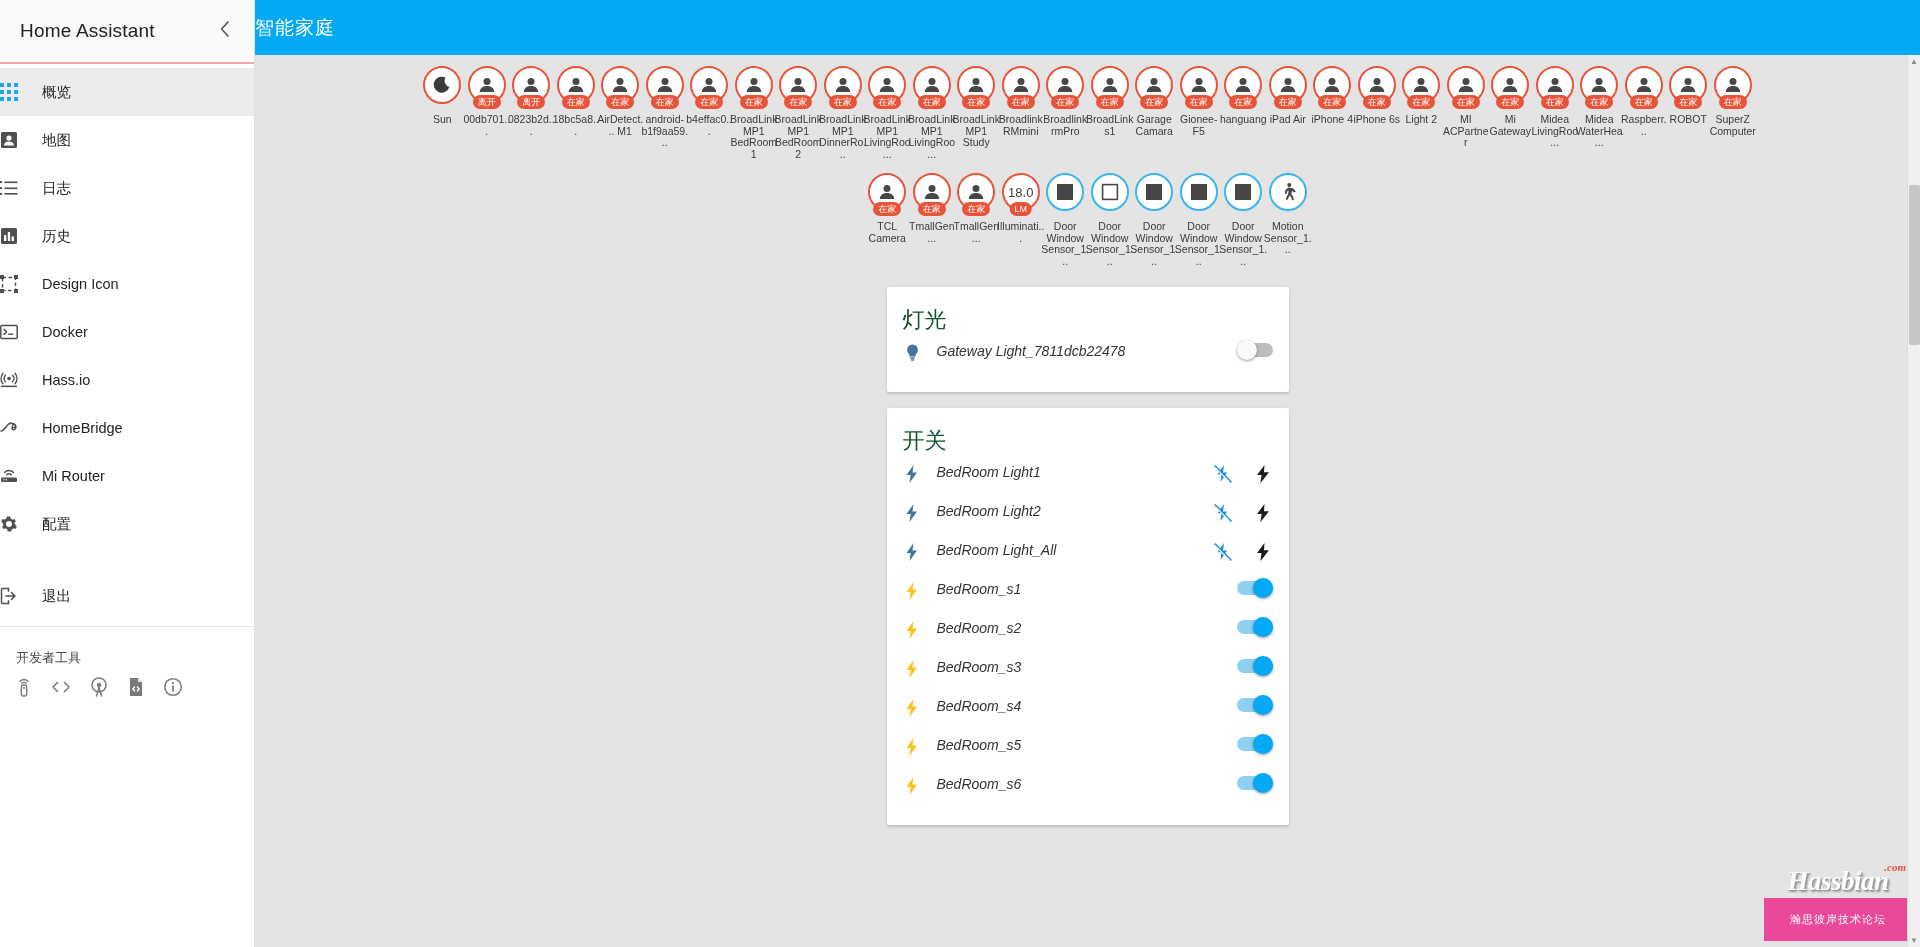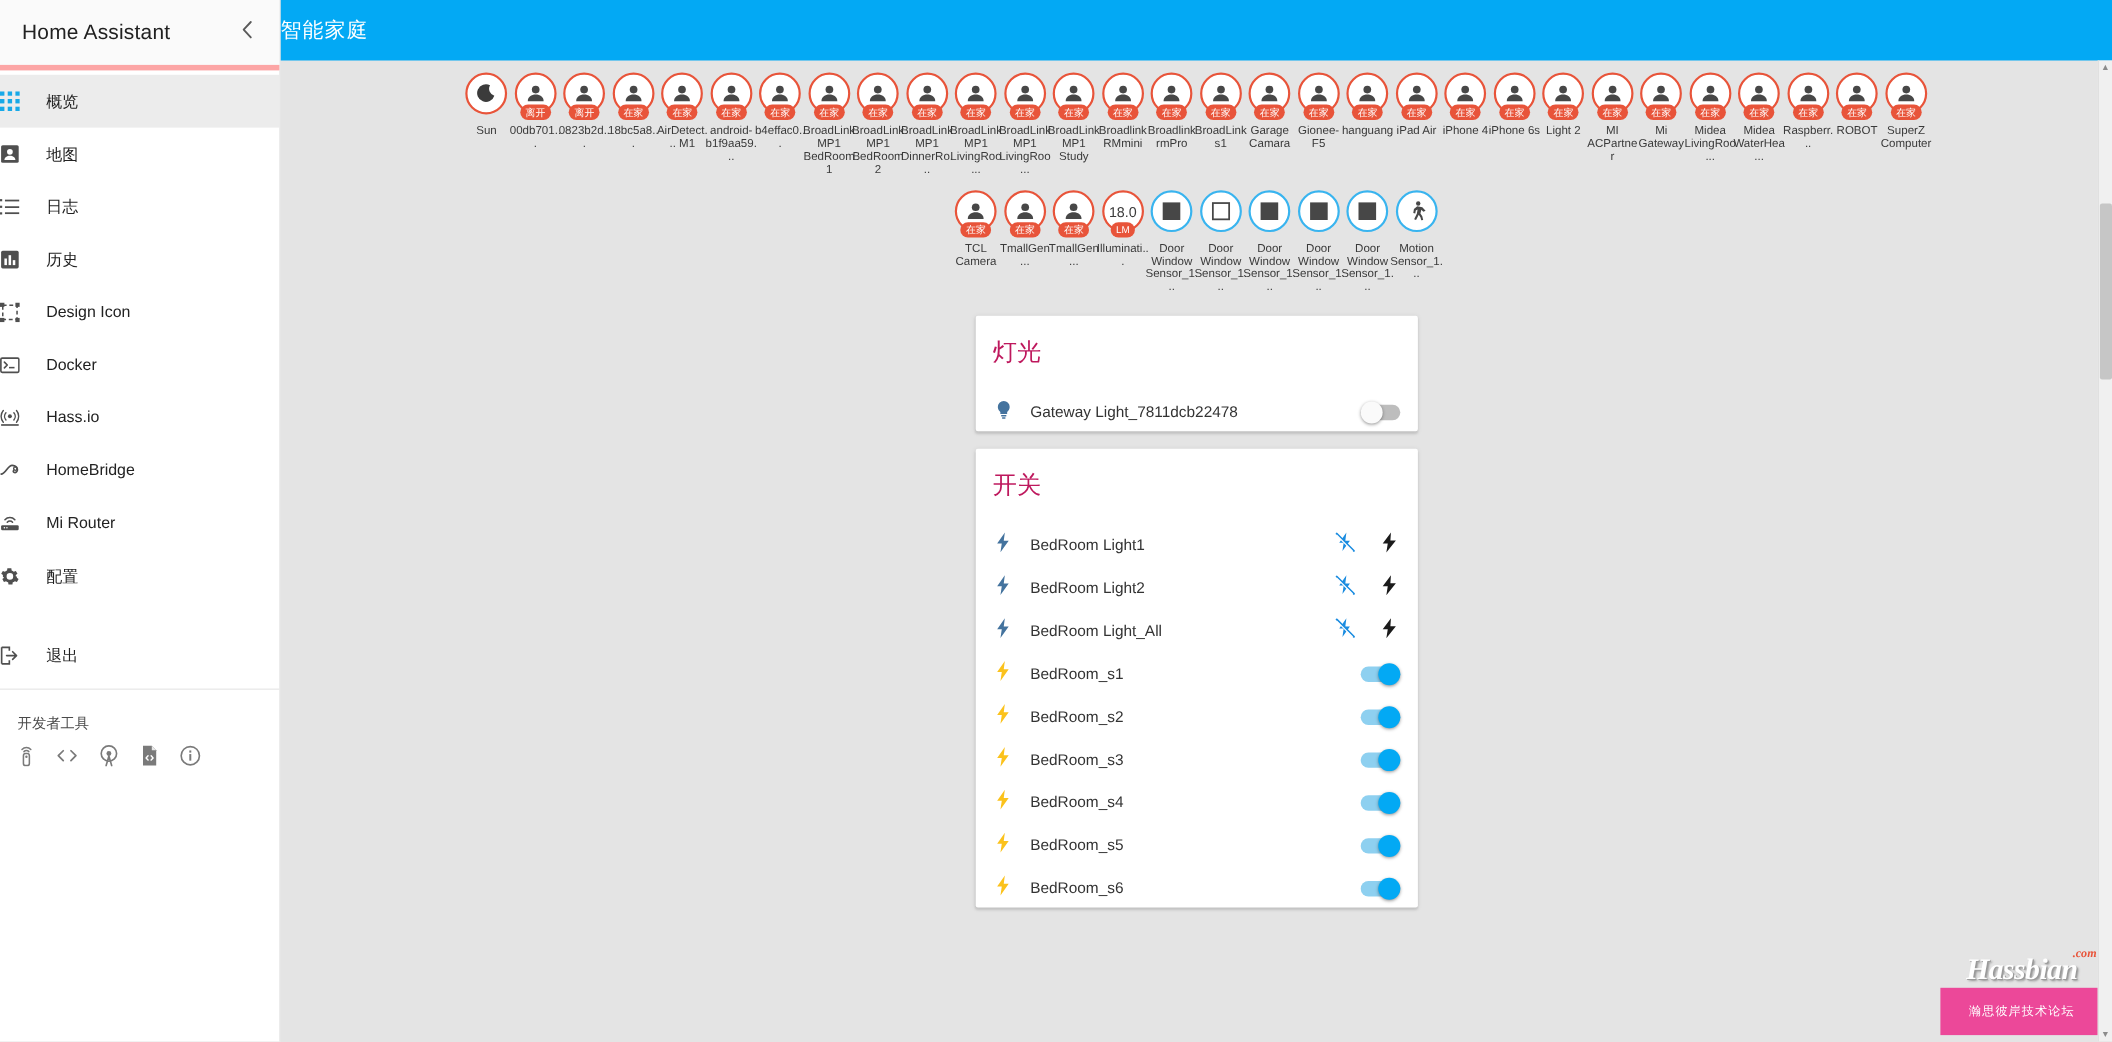--- a/index.html
+++ b/index.html
@@ -14,21 +14,21 @@
 
   
   .sidebar {
     width: 255px; height: 947px; background: #fff;
     border-right: 1px solid #e0e0e0;
     display: flex; flex-direction: column;
     flex: 0 0 255px;
   }
   .sb-header {
     height: 64px; display: flex; align-items: center;
-    padding: 0 16px 0 20px; border-bottom: 5px solid #fca5a5;
+    padding: 0 16px 0 20px; border-bottom: 2px solid #fca5a5;
     background: #fafafa;
   }
   .sb-title { font-size: 19px; color: #212121; font-weight: 400; flex: 1; letter-spacing: .2px;}
   .sb-collapse { color: #5a5a5a; font-size: 19px; cursor: pointer; padding: 4px 8px; }
 
   .sb-list { padding-top: 4px; }
   .sb-item {
     height: 48px; display: flex; align-items: center;
     cursor: pointer; color: #333;
     font-size: 14.5px;
@@ -87,23 +87,23 @@
     line-height: 11.5px; width: 48px; word-break: break-word;
   }
 
   
   .cards { display: flex; flex-direction: column; align-items: center; margin-top: 18px; }
   .card {
     width: 402px; background: #fff; border-radius: 2px;
     box-shadow: 0 2px 2px rgba(0,0,0,.10), 0 1px 5px rgba(0,0,0,.08);
     margin-bottom: 16px; padding: 0 0 10px 0;
   }
-  .card-title { font-size: 22px; color: #be185d; padding: 18px 0 8px 16px; font-weight: 400; }
+  .card-title { font-size: 22px; color: #14532d; padding: 18px 0 8px 16px; font-weight: 400; }
   .row {
-    display: flex; align-items: flex-end; height: 39px; padding: 0 16px;
+    display: flex; align-items: flex-start; height: 39px; padding: 0 16px; font-style: italic;
   }
   .row .ricon { width: 30px; display:flex; align-items:center; color:#44739e;}
   .row .rname { flex: 1 1 auto; font-size: 14px; color: #333; padding-left: 4px;}
   .row .ractions { display: flex; align-items: center; gap: 20px; }
   .flash { cursor: pointer; display:flex; }
 
   
   .toggle { width: 36px; height: 14px; border-radius: 7px; position: relative; cursor: pointer; }
   .toggle.off { background: #bdbdbd; }
   .toggle.on { background: #8ed0f0; }

